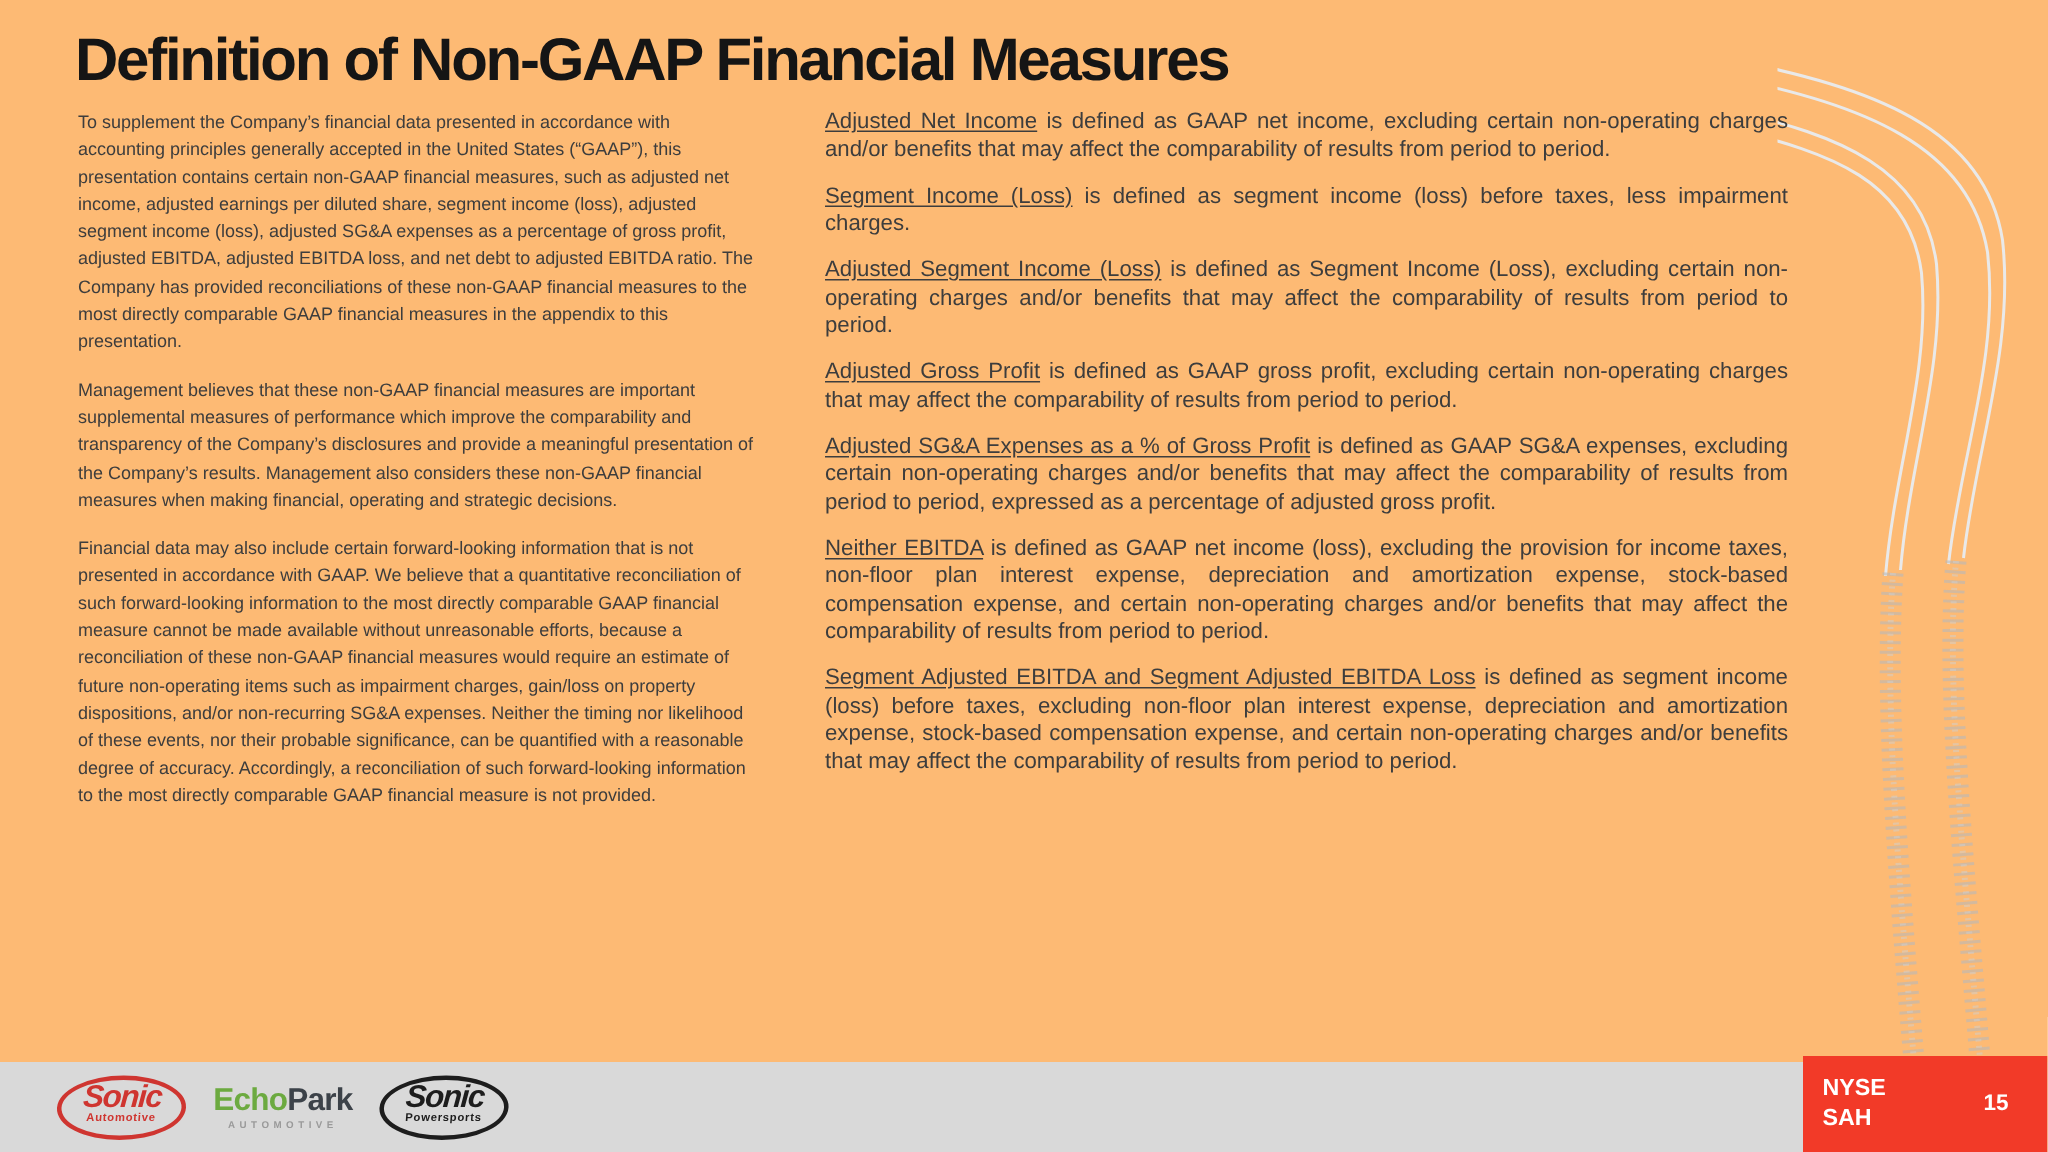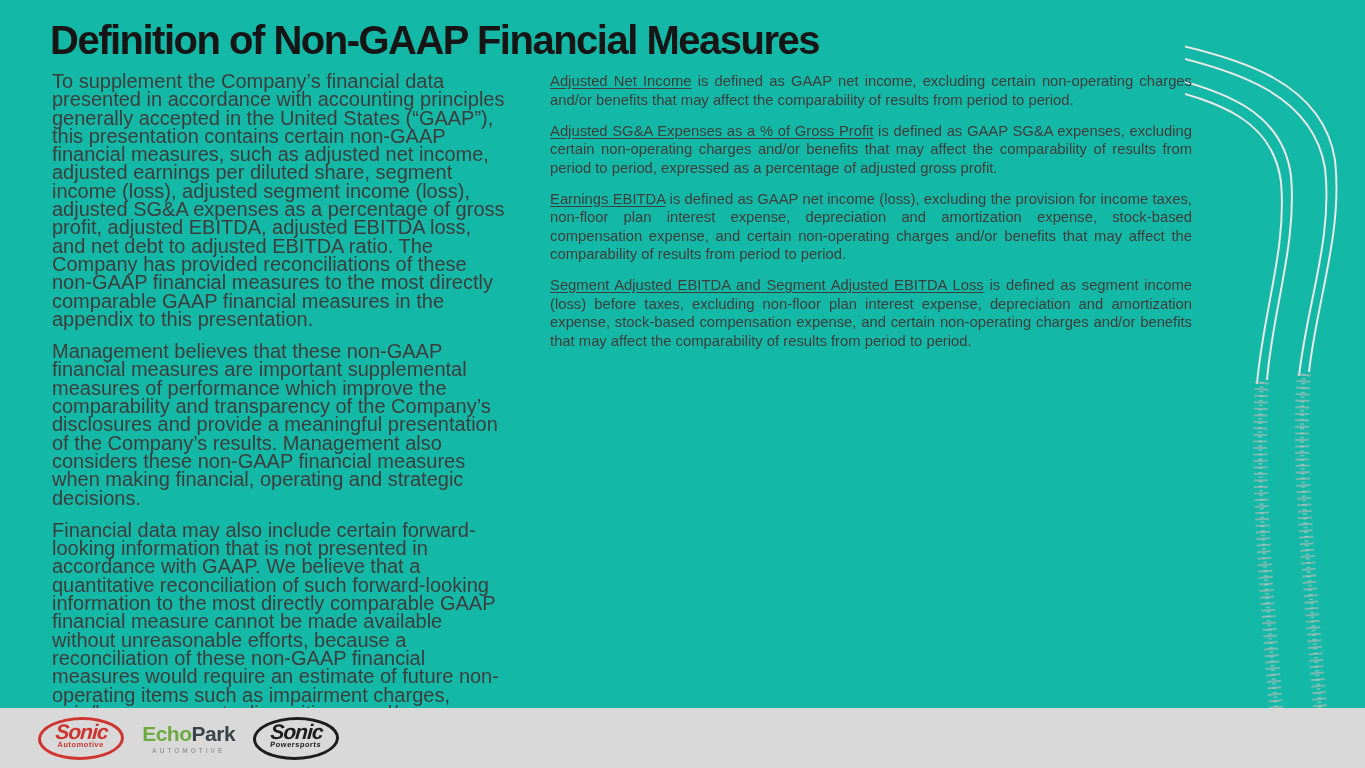--- a/index.html
+++ b/index.html
@@ -1,31 +1,31 @@
 <!DOCTYPE html>
 <html><head>
 <meta charset="utf-8">
 <style>
   * { margin:0; padding:0; box-sizing:border-box; }
   html,body { width:1365px; height:768px; }
   body { font-family:"Liberation Sans", sans-serif; background:#ffffff; overflow:hidden; }
-  .slide { position:relative; width:1365px; height:768px; background:#14b8a6; overflow:hidden; }
+  .slide { position:relative; width:1365px; height:768px; background:#fdba74; overflow:hidden; }
 
   .title {
     position:absolute; left:50px; top:18px;
     font-size:40px; font-weight:bold; letter-spacing:-1.5px;
     color:#151515;
   }
 
   .columns { position:absolute; left:52px; top:72px; width:1140px; display:flex; }
   .left-col  { width:460px; }
   .right-col { width:649px; margin-left:43px; }
 
   .left-col p {
-    font-size:20px; line-height:18.3px; color:#3d3d3d;
+    font-size:12px; line-height:18.3px; color:#3d3d3d;
     margin-bottom:14px; text-align:left;
   }
   .right-col p {
     font-size:14.8px; line-height:18.5px; color:#3d3d3d;
     margin-bottom:12.5px; text-align:justify;
   }
   .right-col .term { text-decoration:underline; text-underline-offset:2px; }
 
   
   .tires { position:absolute; top:0; right:0; width:180px; height:768px; z-index:0; }
@@ -92,22 +92,25 @@
 
   <div class="columns">
     <div class="left-col">
       <p>To supplement the Company’s financial data presented in accordance with accounting principles generally accepted in the United States (“GAAP”), this presentation contains certain non-GAAP financial measures, such as adjusted net income, adjusted earnings per diluted share, segment income (loss), adjusted segment income (loss), adjusted SG&amp;A expenses as a percentage of gross profit, adjusted EBITDA, adjusted EBITDA loss, and net debt to adjusted EBITDA ratio. The Company has provided reconciliations of these non-GAAP financial measures to the most directly comparable GAAP financial measures in the appendix to this presentation.</p>
       <p>Management believes that these non-GAAP financial measures are important supplemental measures of performance which improve the comparability and transparency of the Company’s disclosures and provide a meaningful presentation of the Company’s results. Management also considers these non-GAAP financial measures when making financial, operating and strategic decisions.</p>
       <p>Financial data may also include certain forward-looking information that is not presented in accordance with GAAP. We believe that a quantitative reconciliation of such forward-looking information to the most directly comparable GAAP financial measure cannot be made available without unreasonable efforts, because a reconciliation of these non-GAAP financial measures would require an estimate of future non-operating items such as impairment charges, gain/loss on property dispositions, and/or non-recurring SG&amp;A expenses. Neither the timing nor likelihood of these events, nor their probable significance, can be quantified with a reasonable degree of accuracy. Accordingly, a reconciliation of such forward-looking information to the most directly comparable GAAP financial measure is not provided.</p>
     </div>
 
     <div class="right-col">
       <p><span class="term">Adjusted Net Income</span> <span>is defined as GAAP net income, excluding certain non-operating charges and/or benefits that may affect the comparability of results from period to period.</span></p>
+      <p><span class="term">Segment Income (Loss)</span> <span>is defined as segment income (loss) before taxes, less impairment charges.</span></p>
+      <p><span class="term">Adjusted Segment Income (Loss)</span> <span>is defined as Segment Income (Loss), excluding certain non-operating charges and/or benefits that may affect the comparability of results from period to period.</span></p>
+      <p><span class="term">Adjusted Gross Profit</span> <span>is defined as GAAP gross profit, excluding certain non-operating charges that may affect the comparability of results from period to period.</span></p>
       <p><span class="term">Adjusted SG&amp;A Expenses as a % of Gross Profit</span> <span>is defined as GAAP SG&amp;A expenses, excluding certain non-operating charges and/or benefits that may affect the comparability of results from period to period, expressed as a percentage of adjusted gross profit.</span></p>
-      <p><span class="term">Earnings EBITDA</span> <span>is defined as GAAP net income (loss), excluding the provision for income taxes, non-floor plan interest expense, depreciation and amortization expense, stock-based compensation expense, and certain non-operating charges and/or benefits that may affect the comparability of results from period to period.</span></p>
+      <p><span class="term">Neither EBITDA</span> <span>is defined as GAAP net income (loss), excluding the provision for income taxes, non-floor plan interest expense, depreciation and amortization expense, stock-based compensation expense, and certain non-operating charges and/or benefits that may affect the comparability of results from period to period.</span></p>
       <p><span class="term">Segment Adjusted EBITDA and Segment Adjusted EBITDA Loss</span> <span>is defined as segment income (loss) before taxes, excluding non-floor plan interest expense, depreciation and amortization expense, stock-based compensation expense, and certain non-operating charges and/or benefits that may affect the comparability of results from period to period.</span></p>
     </div>
   </div>
 
   <div class="footer">
     <div class="logos">
 
       <div class="oval-logo sonic-auto">
         <div class="oval">
           <span class="oval-name">Sonic</span>
@@ -125,14 +128,21 @@
       <div class="oval-logo sonic-power">
         <div class="oval">
           <span class="oval-name">Sonic</span>
           <span class="oval-sub">Powersports</span>
         </div>
       </div>
 
     </div>
   </div>
 
+  <div class="ticker-badge">
+    <div class="ticker-lines">
+      <div>NYSE</div>
+      <div>SAH</div>
+    </div>
+    <div class="page-number">15</div>
+  </div>
 
 </div>
 
 </body></html>

